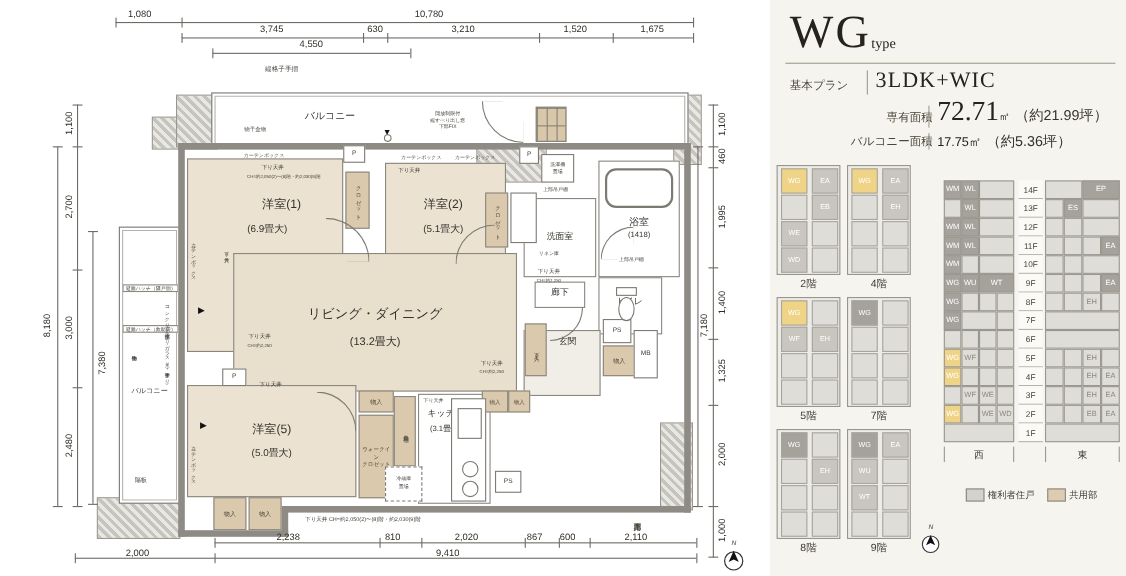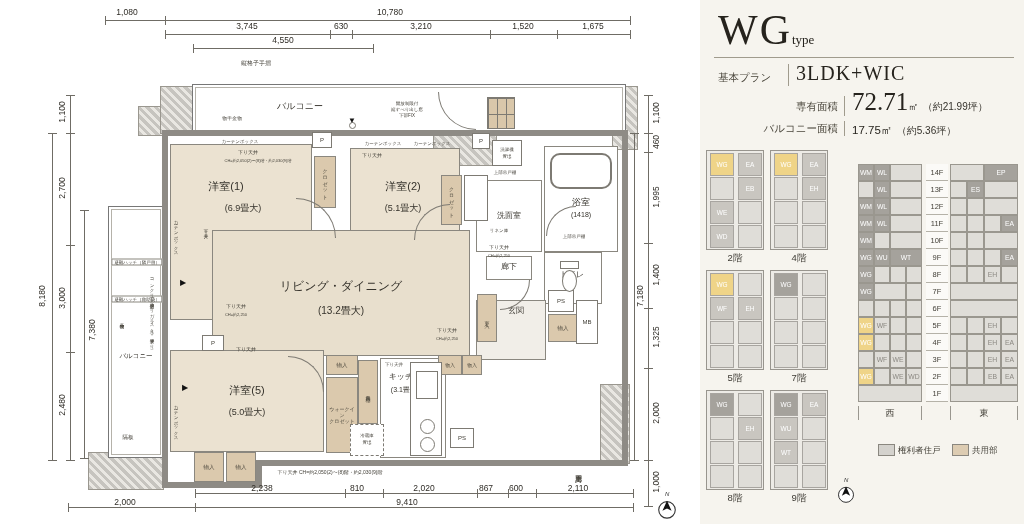--- a/index.html
+++ b/index.html
@@ -34,24 +34,24 @@
   .mark{position:absolute;transform:translate(-50%,-50%);color:#111;}
   .balcony{background:#fff;border:1px solid #777;box-shadow:inset 0 0 0 2px #fff,inset 0 0 0 3px #b5b2aa;}
   
   .type-code{position:absolute;left:18px;top:6px;font-family:"Liberation Serif","DejaVu Serif",serif;font-size:42px;letter-spacing:2px;color:#26231d;}
   .type-word{position:absolute;left:92px;top:32px;font-family:"Liberation Serif","DejaVu Serif",serif;font-size:13px;color:#26231d;}
   .hdr-right{position:absolute;right:10px;top:12px;font-size:11px;text-align:right;line-height:1.7;color:#35322b;}
   .rule{position:absolute;left:14px;right:10px;top:57px;height:1px;background:#a09b8d;}
   .plan-label{position:absolute;left:18px;top:71px;font-size:10.5px;color:#4a463c;}
   .vbar{position:absolute;width:1px;background:#a09b8d;}
   .plan-value{position:absolute;left:96px;top:62px;font-family:"Liberation Serif","DejaVu Serif",serif;font-size:20px;color:#26231d;letter-spacing:1px;}
-  .fl{position:absolute;width:138px;text-align:right;font-size:10.5px;color:#4a463c;}
+  .fl{position:absolute;width:138px;text-align:right;font-size:10.5px;color:#4a463c;padding-left:10px;}
   .area-num{font-family:"Liberation Serif","DejaVu Serif",serif;font-size:25px;color:#26231d;}
   .area-unit{font-size:10px;color:#26231d;}
-  .area-tsubo{font-size:10px;color:#35322b;}
+  .area-tsubo{font-size:13px;color:#35322b;}
   .bal-val{font-size:11.5px;color:#26231d;}
   .mini{position:absolute;border:1px solid #98958e;background:#edebe6;box-sizing:border-box;}
   .mini .cell{position:absolute;border:1px solid #a8a5a0;box-sizing:border-box;display:flex;align-items:center;justify-content:center;font-size:6.5px;color:#fff;}
   .mini-cap{position:absolute;font-size:9.5px;color:#3f3c35;text-align:center;}
   .gcell{position:absolute;border:1px solid #9a978f;box-sizing:border-box;display:flex;align-items:center;justify-content:center;font-size:6.8px;}
   .gfloor{position:absolute;background:#fbfaf7;border-bottom:1px solid #b5b2a8;box-sizing:border-box;display:flex;align-items:center;justify-content:center;font-size:7.5px;color:#45423a;}
   .gfoot{position:absolute;border-left:1px solid #9a978f;border-right:1px solid #9a978f;box-sizing:border-box;display:flex;align-items:center;justify-content:center;font-size:9px;color:#45423a;}
   .lg-box{position:absolute;width:15px;height:10px;border:1px solid #8a877f;}
   .lg-label{position:absolute;font-size:8.5px;color:#45423a;}
   .compass{position:absolute;}
@@ -64,21 +64,21 @@
     <div class="hatch" style="left: 160px; top: 86px; width: 34px; height: 46px;"></div>
     <div class="hatch" style="left: 433px; top: 112px; width: 62px; height: 52px;"></div>
     <div class="hatch" style="left: 612px; top: 86px; width: 24px; height: 62px;"></div>
     <div class="hatch" style="left: 88px; top: 452px; width: 74px; height: 36px;"></div>
     <div class="hatch" style="left: 600px; top: 384px; width: 28px; height: 78px;"></div>
     <div class="room balcony" style="left: 192px; top: 84px; width: 434px; height: 50px; background: rgb(255, 255, 255);"></div>
     <div class="room-label" style="left: 300px; top: 106px; font-size: 9px;">バルコニー</div>
     <div class="room balcony" style="left: 108px; top: 206px; width: 56px; height: 252px; background: rgb(255, 255, 255);"></div>
     <div class="room-label" style="left: 136px; top: 356px; font-size: 6.5px;">バルコニー</div>
     <div class="room" style="left: 170px; top: 144px; width: 142px; height: 176px; background: rgb(235, 226, 209);"></div>
-    <div class="room-label" style="left: 226px; top: 186px; font-size: 11px;">洋室(1)</div>
+    <div class="room-label" style="left: 256px; top: 186px; font-size: 11px;">洋室(1)</div>
     <div class="room-sub" style="left: 243px; top: 208px; font-size: 9px;">(6.9畳大)</div>
     <div class="room" style="left: 350px; top: 148px; width: 110px; height: 172px; background: rgb(235, 226, 209);"></div>
     <div class="room-label" style="left: 403px; top: 186px; font-size: 11px;">洋室(2)</div>
     <div class="room-sub" style="left: 403px; top: 208px; font-size: 9px;">(5.1畳大)</div>
     <div class="room" style="left: 212px; top: 230px; width: 258px; height: 126px; background: rgb(232, 223, 205);"></div>
     <div class="room-label" style="left: 341px; top: 286px; font-size: 12px;">リビング・ダイニング</div>
     <div class="room-sub" style="left: 341px; top: 311px; font-size: 10px;">(13.2畳大)</div>
     <div class="room" style="left: 170px; top: 350px; width: 154px; height: 102px; background: rgb(235, 226, 209);"></div>
     <div class="room-label" style="left: 247px; top: 390px; font-size: 11px;">洋室(5)</div>
     <div class="room-sub" style="left: 247px; top: 412px; font-size: 9px;">(5.0畳大)</div>

